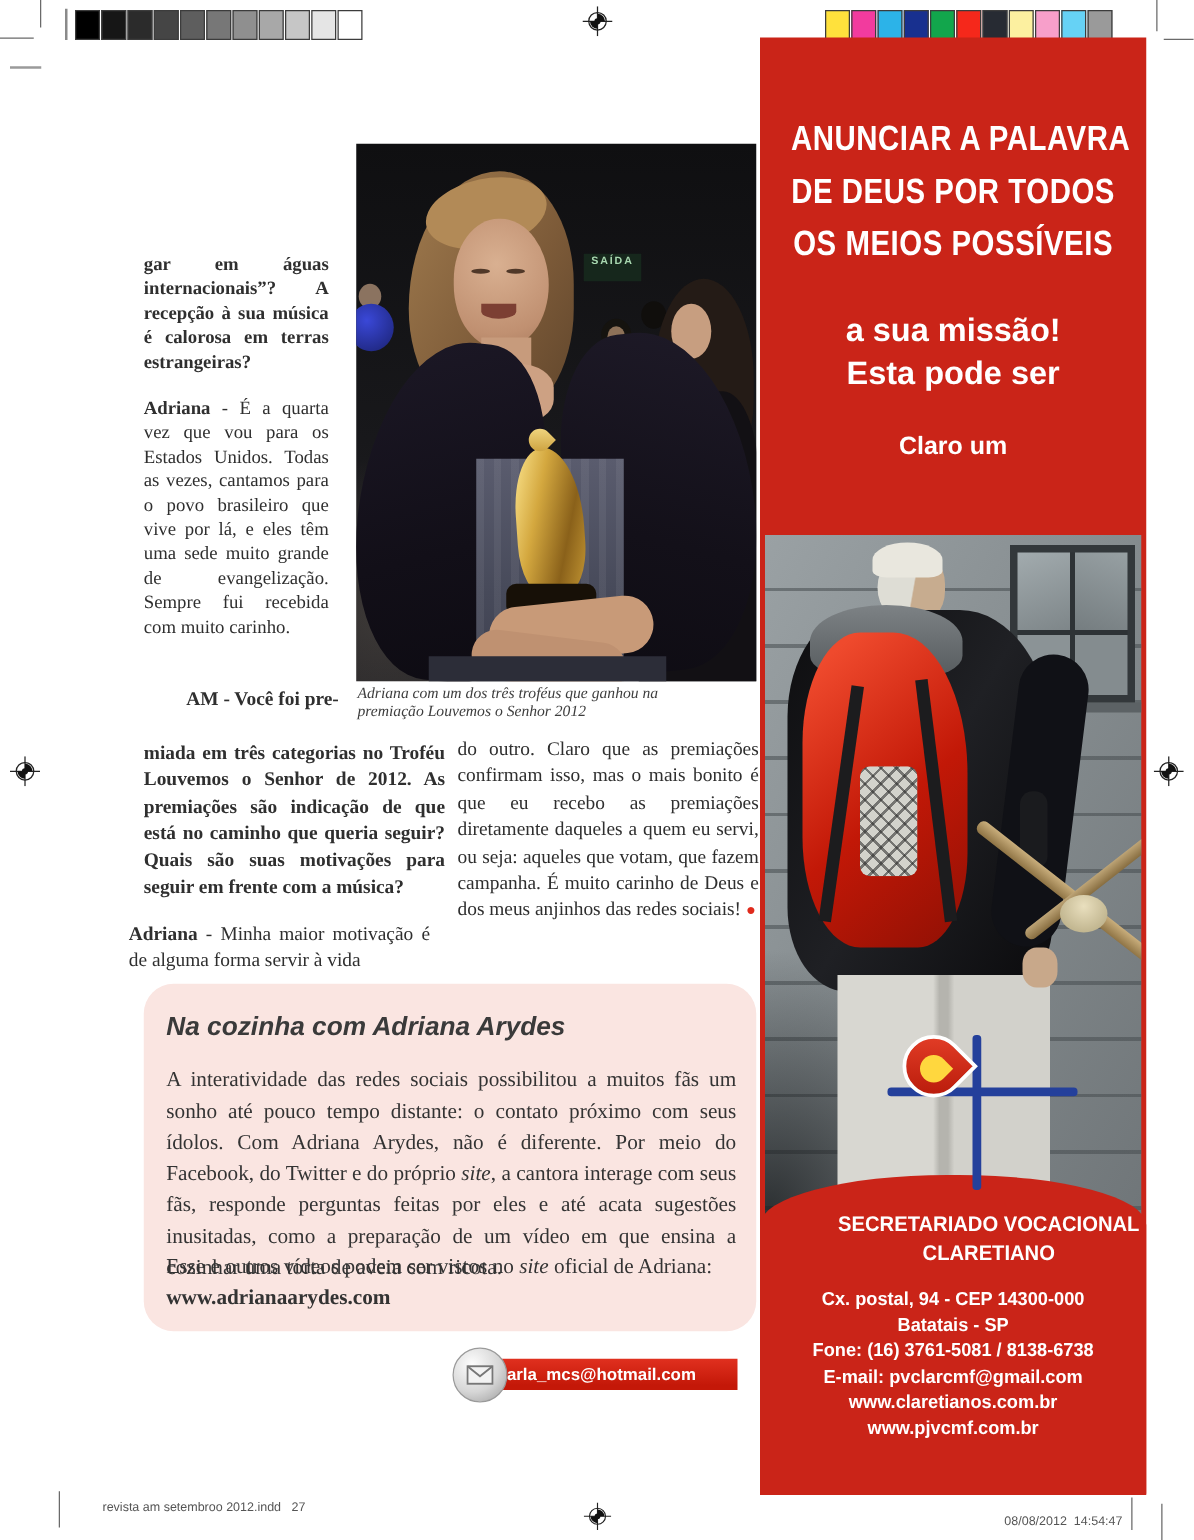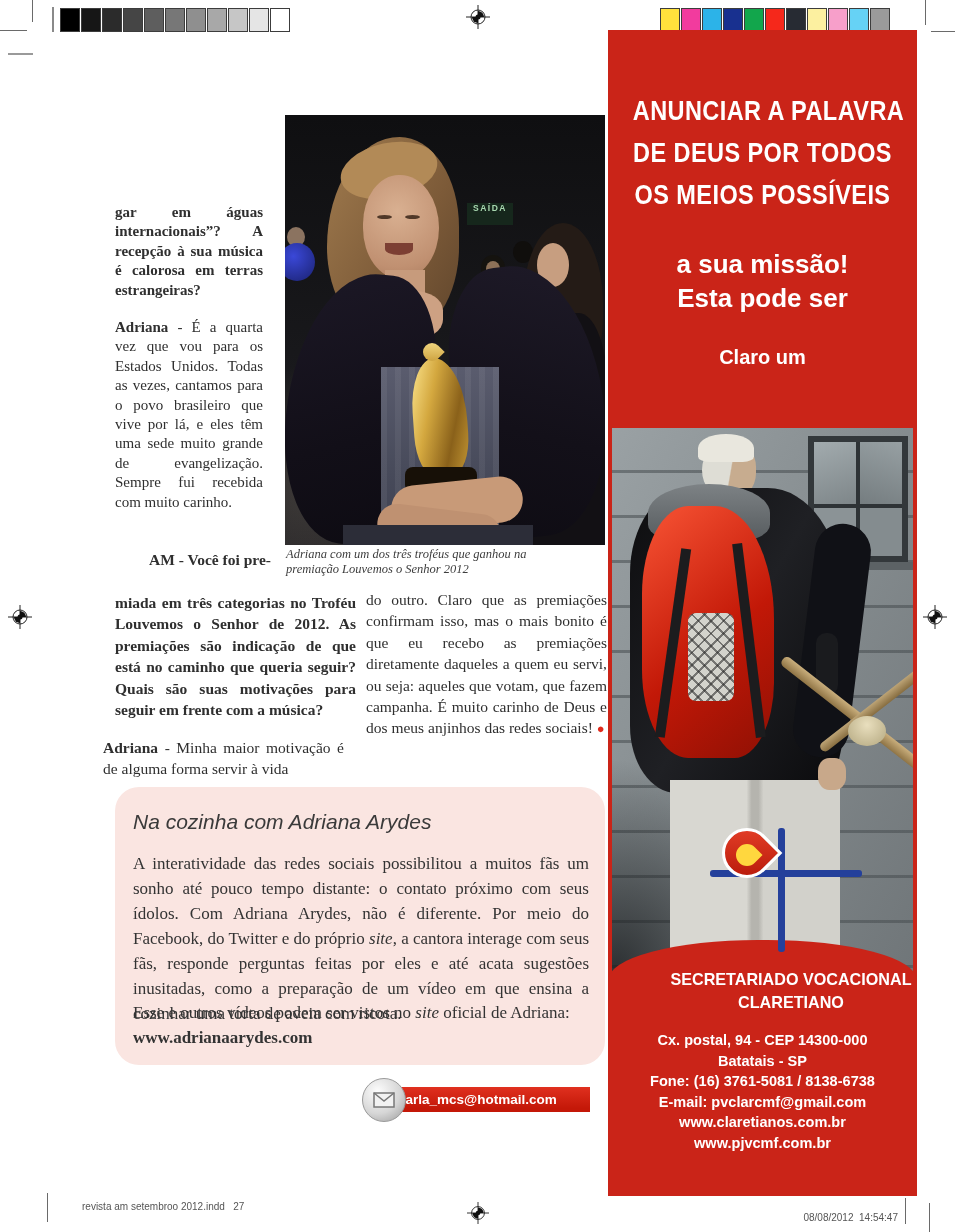--- a/index.html
+++ b/index.html
@@ -13,21 +13,21 @@
   .cropline{background:#6a6a6a;}
   
   .serif{font-family:"Liberation Serif",serif;color:#2f2f2f;}
   .q{font-weight:bold;}
   .colnarrow{width:148px;font-size:15px;line-height:19.4px;text-align:justify;}
   .colwide{width:241px;font-size:15.5px;line-height:21.4px;text-align:justify;}
   .caption{font-style:italic;font-size:12.5px;line-height:15px;color:#3d3d3d;white-space:pre-line;}
   .enddot{color:#e02a1c;font-size:13px;}
   
   .pinkbox{background:#fae5e1;border-radius:24px;}
-  .pinktitle{font-style:italic;font-weight:normal;font-size:21px;color:#3a3a3a;}
+  .pinktitle{font-style:italic;font-weight:bold;font-size:21px;color:#3a3a3a;}
   .pinktext{font-family:"Liberation Serif",serif;color:#333;font-size:17px;line-height:25px;text-align:justify;}
   
   .ribbon{background:linear-gradient(180deg,#e0301f 0%,#c41808 85%);color:#fff;font-weight:bold;
           font-size:13.5px;line-height:25px;text-align:left;padding-right:12px;box-sizing:border-box;}
   .sphere{width:42px;height:42px;border-radius:50%;border:1px solid #9a9a9a;
           background:radial-gradient(circle at 35% 30%,#fdfdfd,#d6d6d6 55%,#9a9a9a 100%);
           display:flex;align-items:center;justify-content:center;}
   
   .ad-bg{background:#ca2418;}
   .ad-headline{color:#fff;font-weight:bold;font-size:28px;line-height:42px;text-align:center;

